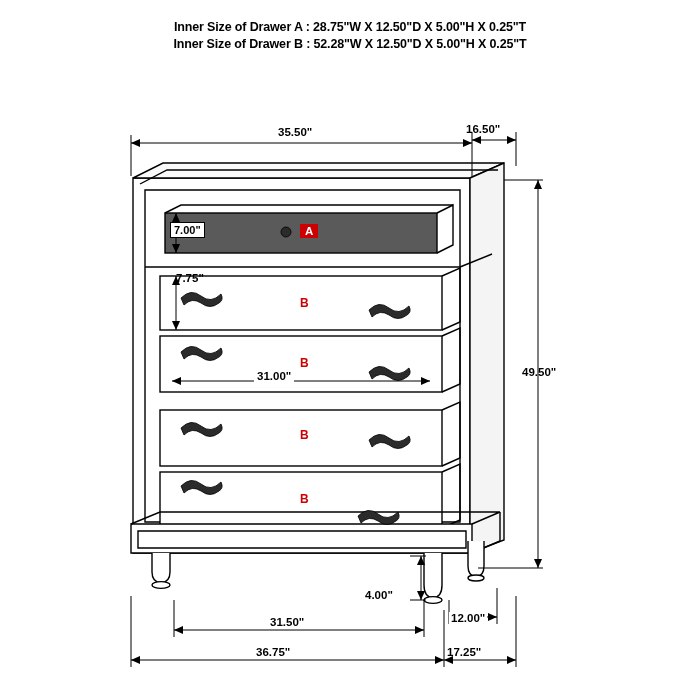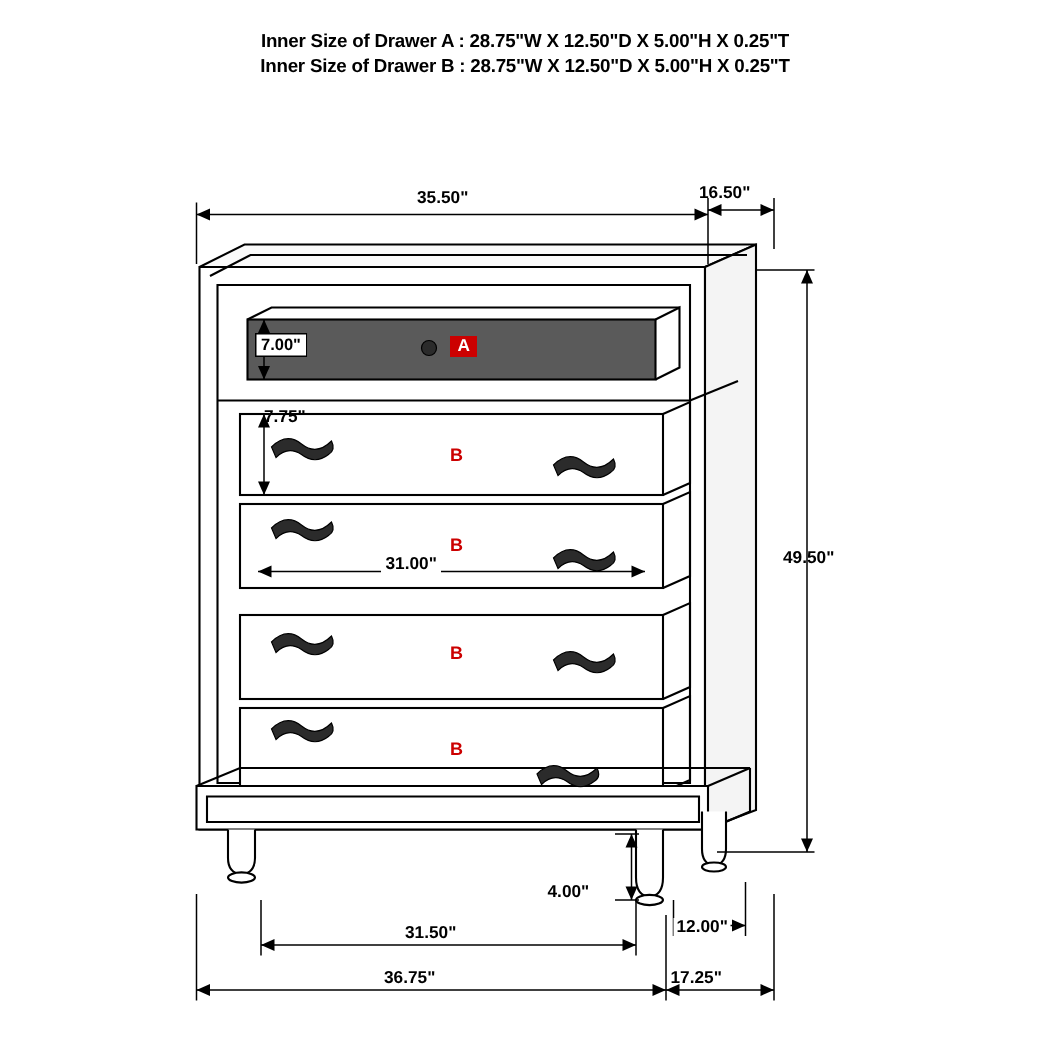--- a/index.html
+++ b/index.html
@@ -59,21 +59,21 @@
     padding: 1px 5px;
     font-size: 11.5px;
   }
 </style>
 </head>
 <body>
 
 <div id="stage">
 
   <div class="hdr" id="hdr1">Inner Size of Drawer A : 28.75"W X 12.50"D X 5.00"H X  0.25"T</div>
-  <div class="hdr" id="hdr2">Inner Size of Drawer B : 28.75"W X 12.50"D X 5.00"H X  0.25"T</div>
+  <div class="hdr" id="hdr2">Inner Size of Drawer B : 52.28"W X 12.50"D X 5.00"H X  0.25"T</div>
 
   <svg width="700" height="700">
     <g fill="none" stroke="#000000" stroke-width="1.4">
 
       <path d="M133,178 L133,553 L470,553 L470,178 Z" fill="#ffffff"></path>
 
       <path d="M133,178 L163,163 L504,163 L470,178 Z" fill="#fafafa"></path>
 
       <path d="M470,178 L504,163 L504,540 L470,553 Z" fill="#f4f4f4"></path>
 

